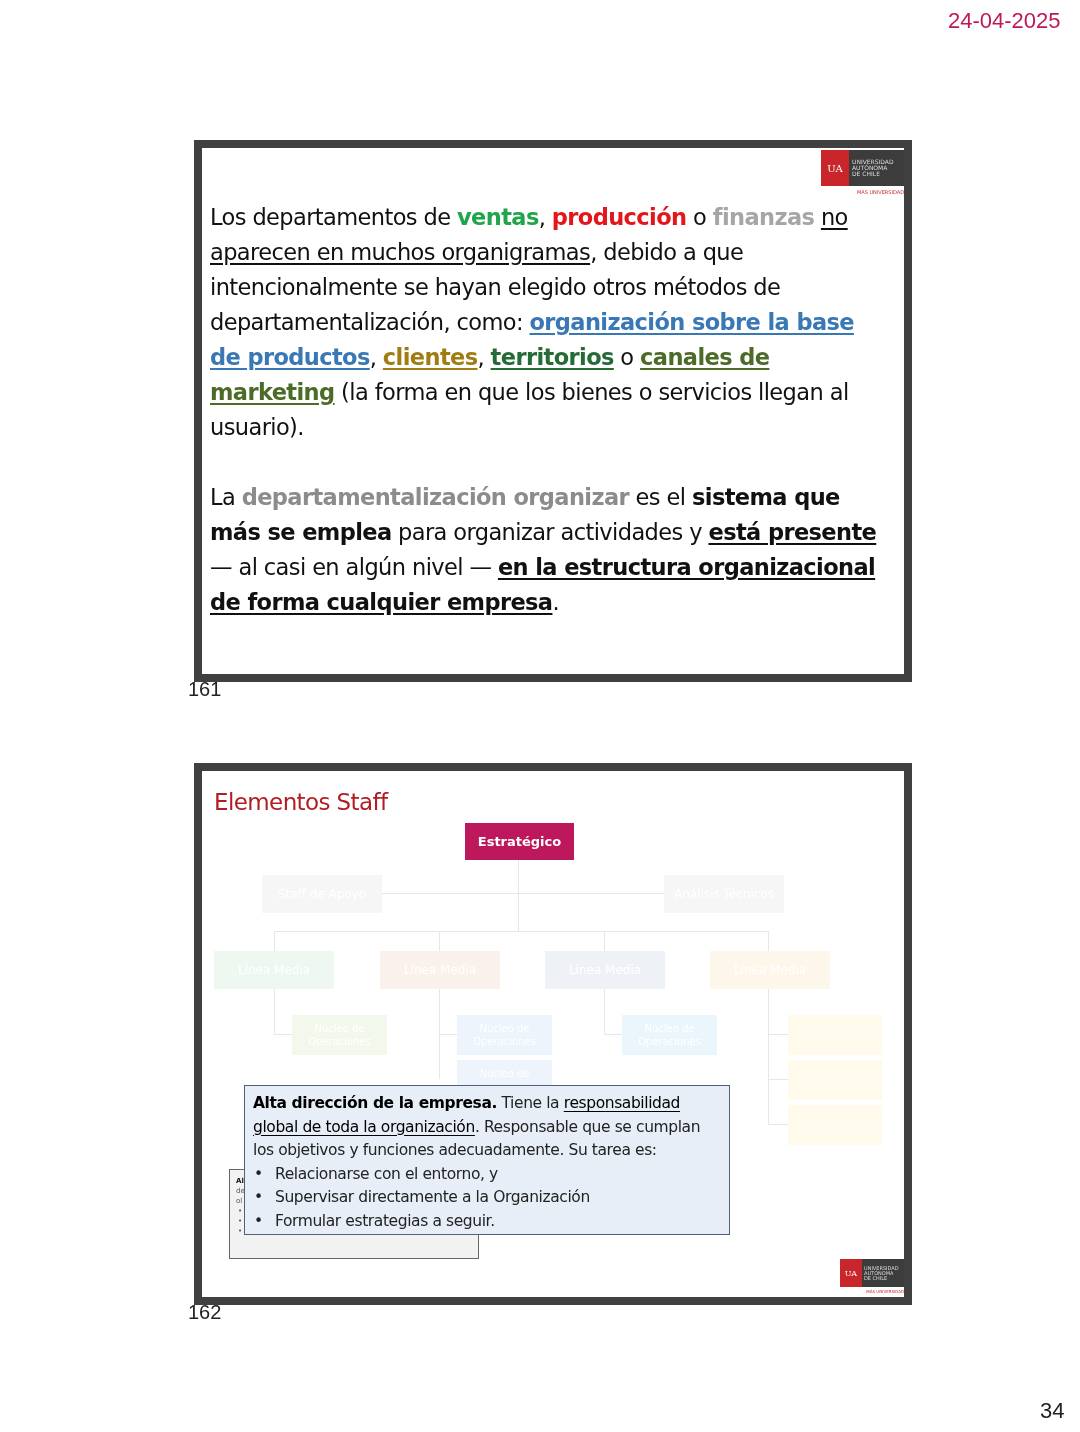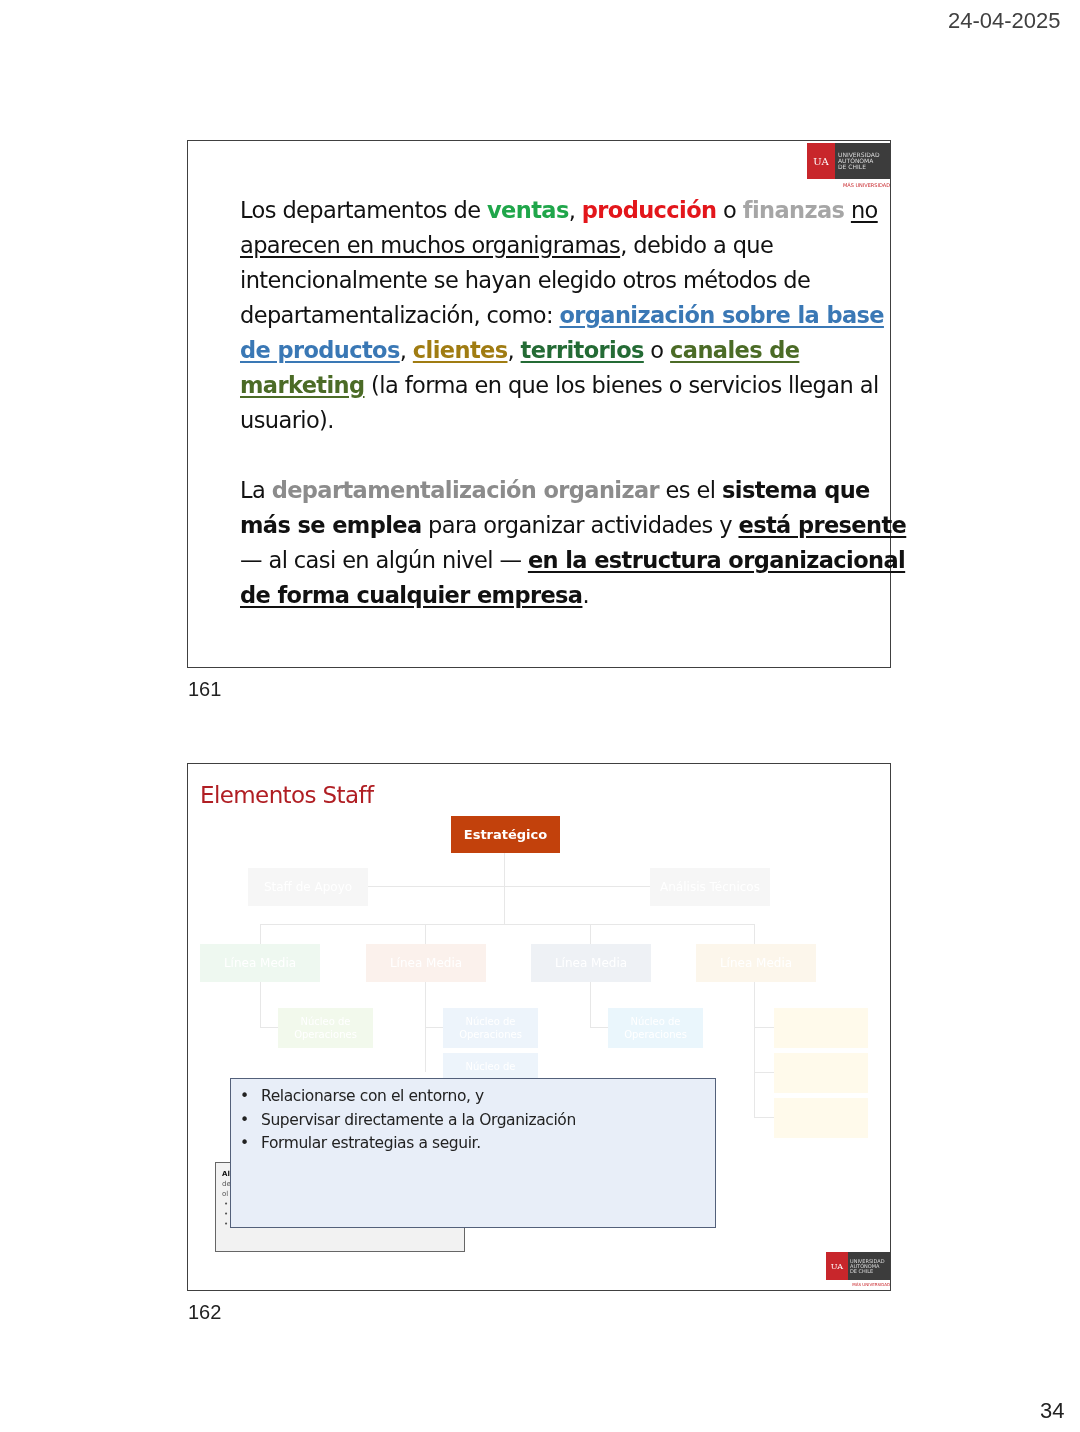--- a/index.html
+++ b/index.html
@@ -1,35 +1,35 @@
 <!DOCTYPE html>
 <html><head>
 <meta charset="utf-8">
 <style>
   html, body { margin:0; padding:0; }
   body { width:1080px; height:1432px; background:#ffffff; position:relative; overflow:hidden; font-family:"Liberation Sans", sans-serif; color:#111; }
-  .date { position:absolute; left:948px; top:8px; font-size:22px; color:#404040; font-family:"Liberation Sans", sans-serif; }
+  .date { position:absolute; left:948px; top:8px; font-size:22px; color:#be185d; font-family:"Liberation Sans", sans-serif; }
   .pagenum { position:absolute; left:1040px; top:1398px; font-size:22px; color:#222; }
   .slidenum { position:absolute; left:188px; font-size:20px; color:#222; }
-  .slide { position:absolute; left:187px; width:702px; border:1px solid #404040; background:#fff; box-sizing:content-box; }
+  .slide { position:absolute; left:194px; width:702px; border:8px solid #404040; background:#fff; box-sizing:content-box; }
   .s1 { top:140px; height:526px; }
   .s2 { top:763px; height:526px; }
   .logo { position:absolute; display:flex; }
   .logo .shield { background:#c8262b; color:#fff; display:flex; align-items:center; justify-content:center; font-family:"DejaVu Serif", serif; }
   .logo .name { background:#3c3c3c; color:#ddd; font-family:"DejaVu Sans", sans-serif; display:flex; flex-direction:column; justify-content:center; line-height:1; }
   .logo .tag { position:absolute; right:0; color:#c8262b; font-family:"DejaVu Sans", sans-serif; white-space:nowrap; }
   .l1 { right:0; top:2px; height:36px; }
   .l1 .shield { width:28px; height:36px; font-size:10px; }
   .l1 .name { width:52px; height:36px; font-size:6px; padding-left:3px; }
   .l1 .tag { top:39px; font-size:5px; }
   .l2 { right:0; top:488px; height:28px; }
   .l2 .shield { width:22px; height:28px; font-size:8px; }
   .l2 .name { width:40px; height:28px; font-size:5px; padding-left:2px; }
   .l2 .tag { top:30px; font-size:4px; }
-  .body1 { position:absolute; left:8px; top:52px; width:680px; font-family:"DejaVu Sans", sans-serif; font-size:22.5px; line-height:35px; letter-spacing:-0.6px; color:#111;margin-left:44px; }
+  .body1 { position:absolute; left:8px; top:52px; width:680px; font-family:"DejaVu Sans", sans-serif; font-size:22.5px; line-height:35px; letter-spacing:-0.6px; color:#111; }
   .body1 p { margin:0; }
   .body1 .gap { height:35px; }
   .b { font-weight:bold; }
   .u { text-decoration:underline; text-underline-offset:3px; }
   .title2 { position:absolute; left:12px; top:18px; font-family:"DejaVu Sans", sans-serif; font-size:23px; color:#b01e23; letter-spacing:-0.6px; }
   .box { position:absolute; display:flex; align-items:center; justify-content:center; text-align:center; font-family:"DejaVu Sans", sans-serif; color:#fff; font-size:12px; line-height:16px; box-sizing:border-box; }
   .line { position:absolute; background:#e7e7e7; }
   .callout-back { position:absolute; left:27px; top:398px; width:250px; height:90px; background:#f2f2f2; border:1px solid #666; font-family:"DejaVu Sans", sans-serif; font-size:7px; color:#555; box-sizing:border-box; padding:6px 6px; line-height:10px; overflow:hidden; }
   .callout { position:absolute; left:42px; top:314px; width:486px; height:150px; background:#e8eef8; border:1px solid #53607a; box-sizing:border-box; padding:6px 8px; font-family:"DejaVu Sans", sans-serif; font-size:15.5px; line-height:23.5px; letter-spacing:-0.4px; color:#222; }
   .callout p { margin:0; }
@@ -79,21 +79,21 @@
   <div class="line" style="left:72px; top:263px; width:20px; height:1px;"></div>
   <div class="line" style="left:237px; top:218px; width:1px; height:90px;"></div>
   <div class="line" style="left:237px; top:263px; width:20px; height:1px;"></div>
   <div class="line" style="left:402px; top:218px; width:1px; height:45px;"></div>
   <div class="line" style="left:402px; top:263px; width:20px; height:1px;"></div>
   <div class="line" style="left:566px; top:218px; width:1px; height:136px;"></div>
   <div class="line" style="left:566px; top:263px; width:20px; height:1px;"></div>
   <div class="line" style="left:566px; top:308px; width:20px; height:1px;"></div>
   <div class="line" style="left:566px; top:353px; width:20px; height:1px;"></div>
 
-  <div class="box" style="left:263px; top:52px; width:109px; height:37px; background:#c2410c; font-size:13px; font-weight:bold;">Estratégico</div>
+  <div class="box" style="left:263px; top:52px; width:109px; height:37px; background:#be185d; font-size:13px; font-weight:bold;">Estratégico</div>
   <div class="box" style="left:60px; top:104px; width:120px; height:38px; background:#f6f6f6;">Staff de Apoyo</div>
   <div class="box" style="left:462px; top:104px; width:120px; height:38px; background:#f6f6f6;">Análisis Técnicos</div>
 
   <div class="box" style="left:12px; top:180px; width:120px; height:38px; background:#eef8f0;">Línea Media</div>
   <div class="box" style="left:178px; top:180px; width:120px; height:38px; background:#fbf1ec;">Línea Media</div>
   <div class="box" style="left:343px; top:180px; width:120px; height:38px; background:#eef1f5;">Línea Media</div>
   <div class="box" style="left:508px; top:180px; width:120px; height:38px; background:#fcf6eb;">Línea Media</div>
 
   <div class="box" style="left:90px; top:244px; width:95px; height:40px; background:#f2f9ec; font-size:10px; line-height:13px;">Núcleo de Operaciones</div>
   <div class="box" style="left:255px; top:244px; width:95px; height:40px; background:#edf4fb; font-size:10px; line-height:13px;">Núcleo de Operaciones</div>
@@ -106,20 +106,23 @@
   <div class="callout-back">
     <div style="font-weight:bold; color:#111;">Al</div>
     <div>de</div>
     <div>ol</div>
     <div style="padding-left:2px;">•</div>
     <div style="padding-left:2px;">•</div>
     <div style="padding-left:2px;">• &nbsp;&nbsp;&nbsp;&nbsp;<span>Formular estrategias a seguir.</span></div>
   </div>
 
   <div class="callout">
+    <p>
+      <span class="b" style="color:#000">Alta dirección de la empresa.</span><span> Tiene la </span><span class="u" style="color:#000">responsabilidad global de toda la organización</span><span>. Responsable que se cumplan los objetivos y funciones adecuadamente. Su tarea es:</span>
+    </p>
     <ul>
       <li>Relacionarse con el entorno, y</li>
       <li>Supervisar directamente a la Organización</li>
       <li>Formular estrategias a seguir.</li>
     </ul>
   </div>
 
   <div class="logo l2">
     <div class="shield">UA</div>
     <div class="name">

